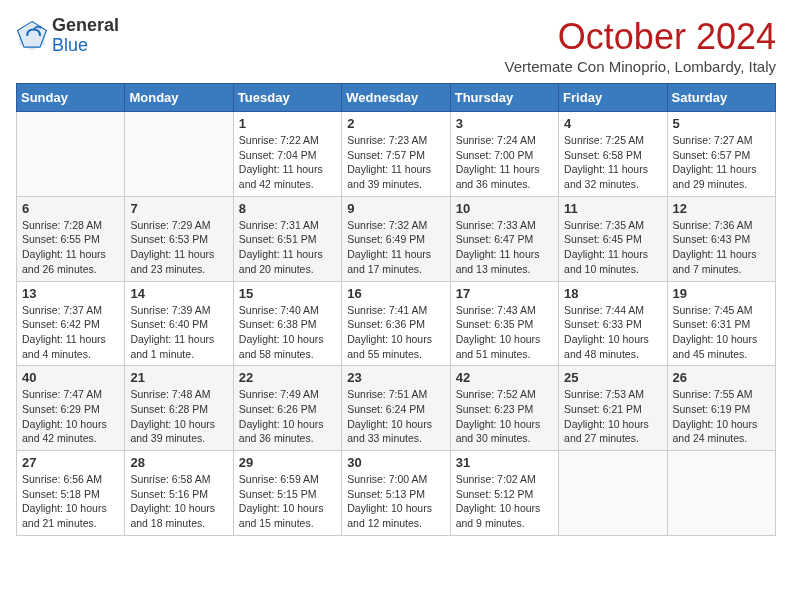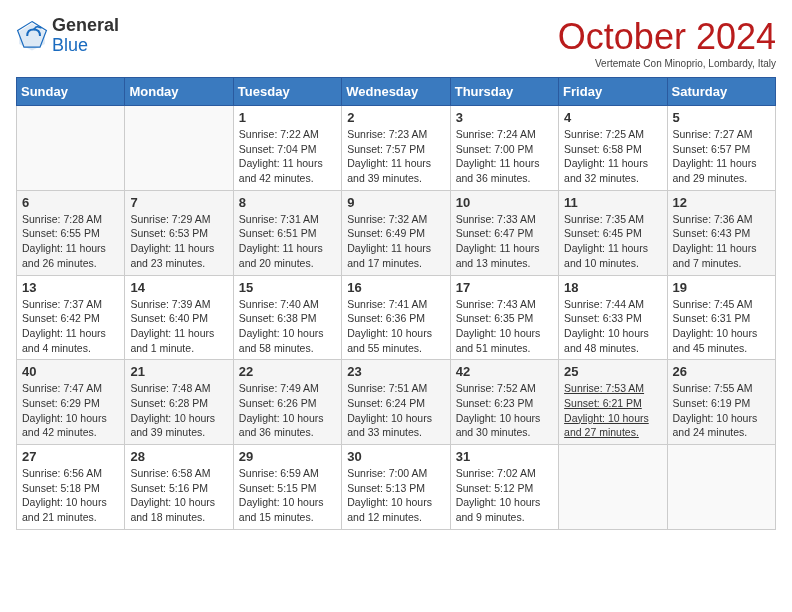--- a/index.html
+++ b/index.html
@@ -42,21 +42,21 @@
     }
     .title-block {
       text-align: right;
     }
     .month-title {
       font-size: 36px;
       font-weight: normal;
       color: #b91c1c;
     }
     .subtitle {
-      font-size: 10px;
+      font-size: 15px;
       color: #444;
     }
     table {
       width: 100%;
       border-collapse: collapse;
       font-size: 11px;
     }
     thead tr th {
       background: #3a7abf;
       color: #fff;
@@ -277,21 +277,21 @@
 Daylight: 10 hours and 33 minutes.</div>
         </td>
         <td>
           <span class="day-num">42</span>
           <div class="day-info" style="white-space: pre-line;">Sunrise: 7:52 AM
 Sunset: 6:23 PM
 Daylight: 10 hours and 30 minutes.</div>
         </td>
         <td>
           <span class="day-num">25</span>
-          <div class="day-info" style="white-space: pre-line; text-decoration: underline;">Sunrise: 7:53 AM
+          <div class="day-info" style="white-space: pre-line;">Sunrise: 7:53 AM
 Sunset: 6:21 PM
 Daylight: 10 hours and 27 minutes.</div>
         </td>
         <td>
           <span class="day-num">26</span>
           <div class="day-info" style="white-space: pre-line;">Sunrise: 7:55 AM
 Sunset: 6:19 PM
 Daylight: 10 hours and 24 minutes.</div>
         </td>
       </tr>

